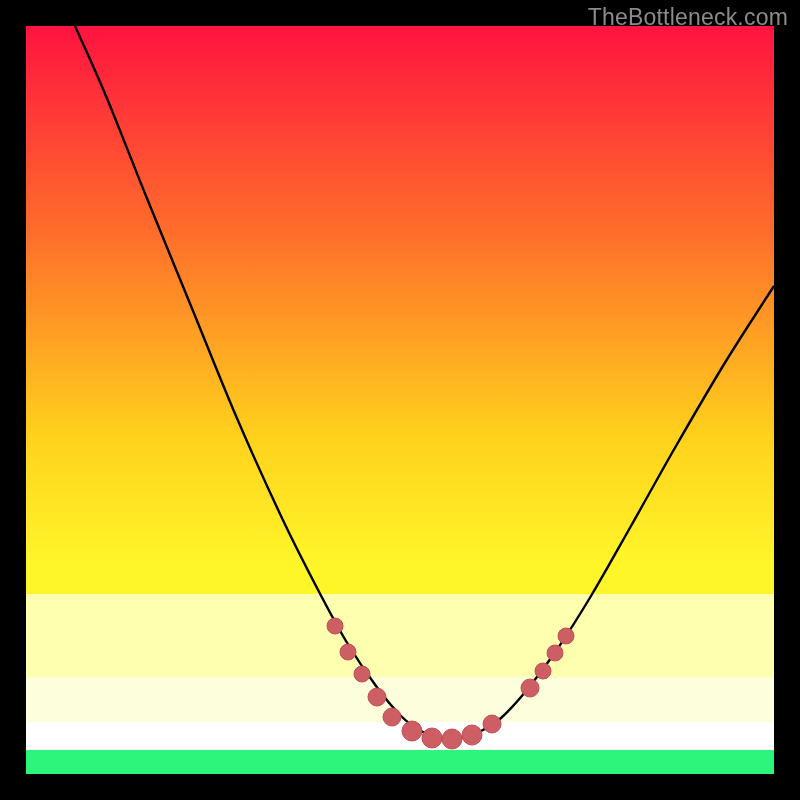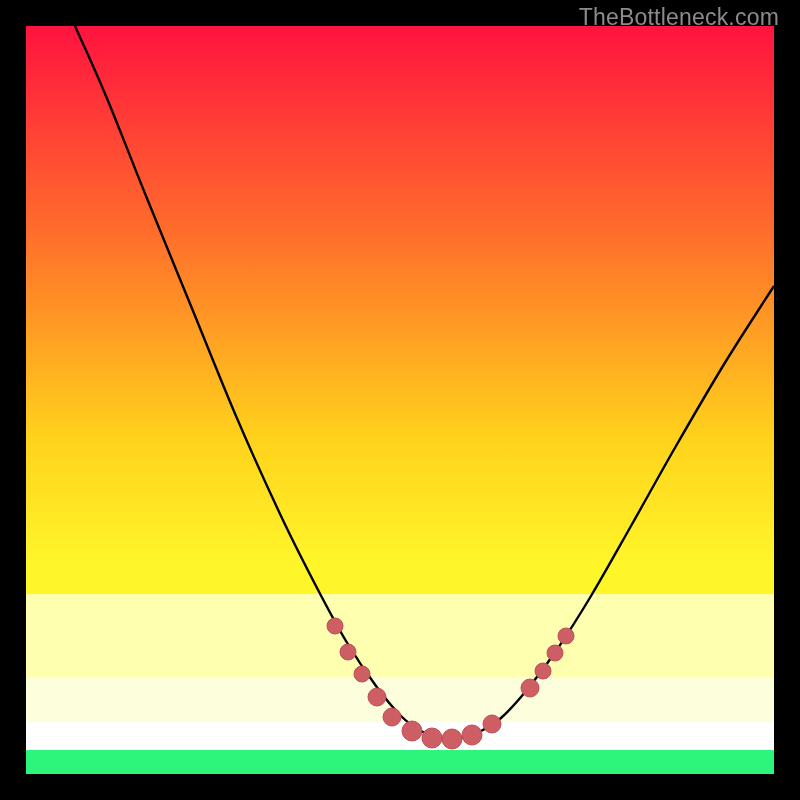--- a/index.html
+++ b/index.html
@@ -34,21 +34,21 @@
     position: absolute;
     left: 0;
     top: 0;
     width: 748px;
     height: 748px;
     overflow: visible;
   }
   .watermark {
     position: absolute;
     top: 4px;
-    right: 21px;
+    right: 12px;
     font-family: Arial, Helvetica, sans-serif;
     font-size: 23px;
     color: #8b8b8b;
     letter-spacing: 0.2px;
     font-weight: 500;
   }
   .dot {
     fill: #cd5e63;
   }
 </style>

